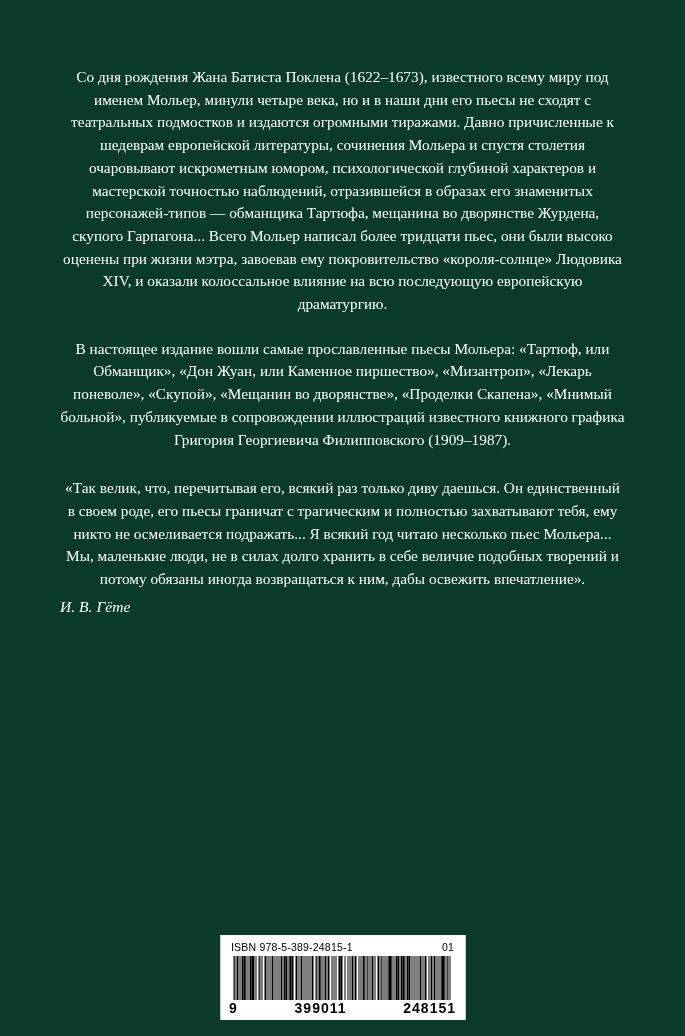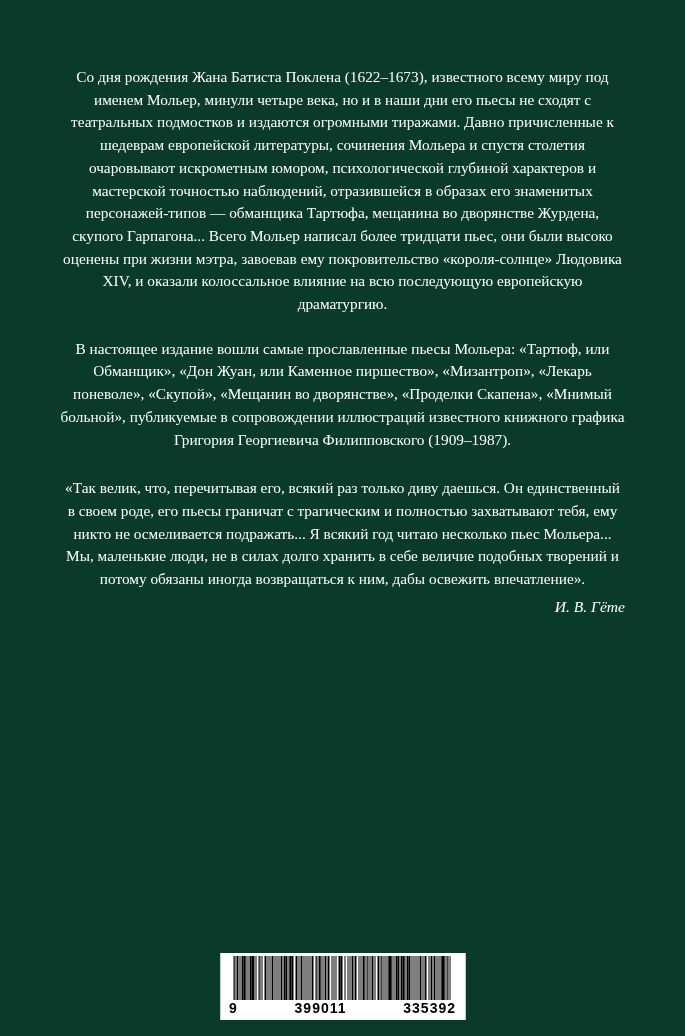--- a/index.html
+++ b/index.html
@@ -35,21 +35,21 @@
     text-align: center;
   }
   .para + .para {
     margin-top: 22px;
   }
   .para.quote {
     margin-top: 26px;
   }
   .attribution {
     margin-top: 4px;
-    text-align: right;
+    text-align: left;
     font-style: italic;
     font-size: 15.6px;
   }
   .barcode-block {
     position: absolute;
     left: 50%;
     transform: translateX(-50%);
     bottom: 16px;
     width: 245px;
     background: #ffffff;
@@ -110,20 +110,24 @@
 <div class="cover">
 
   <div class="blurb">
     <p class="para">Со дня рождения Жана Батиста Поклена (1622–1673), известного всему миру под именем Мольер, минули четыре века, но и в наши дни его пьесы не сходят с театральных подмостков и издаются огромными тиражами. Давно причисленные к шедеврам европейской литературы, сочинения Мольера и спустя столетия очаровывают искрометным юмором, психологической глубиной характеров и мастерской точностью наблюдений, отразившейся в образах его знаменитых персонажей-типов — обманщика Тартюфа, мещанина во дворянстве Журдена, скупого Гарпагона... Всего Мольер написал более тридцати пьес, они были высоко оценены при жизни мэтра, завоевав ему покровительство «короля-солнце» Людовика XIV, и оказали колоссальное влияние на всю последующую европейскую драматургию.</p>
     <p class="para">В настоящее издание вошли самые прославленные пьесы Мольера: «Тартюф, или Обманщик», «Дон Жуан, или Каменное пиршество», «Мизантроп», «Лекарь поневоле», «Скупой», «Мещанин во дворянстве», «Проделки Скапена», «Мнимый больной», публикуемые в сопровождении иллюстраций известного книжного графика Григория Георгиевича Филипповского (1909–1987).</p>
     <p class="para quote">«Так велик, что, перечитывая его, всякий раз только диву даешься. Он единственный в своем роде, его пьесы граничат с трагическим и полностью захватывают тебя, ему никто не осмеливается подражать... Я всякий год читаю несколько пьес Мольера... Мы, маленькие люди, не в силах долго хранить в себе величие подобных творений и потому обязаны иногда возвращаться к ним, дабы освежить впечатление».</p>
     <p class="attribution">И. В. Гёте</p>
   </div>
 
   <div class="barcode-block">
+    <div class="isbn-row">
+      <span>ISBN 978-5-389-24815-1</span>
+      <span>01</span>
+    </div>
     <div class="bars" id="bars">
         <span class="bar" style="width: 1px;"></span>
         <span style="width: 1px; height: 100%; background: transparent;"></span>
         <span class="bar" style="width: 1px;"></span>
         <span style="width: 2px; height: 100%; background: transparent;"></span>
         <span class="bar" style="width: 3px;"></span>
         <span style="width: 1px; height: 100%; background: transparent;"></span>
         <span class="bar" style="width: 1px;"></span>
         <span style="width: 2px; height: 100%; background: transparent;"></span>
         <span class="bar" style="width: 2px;"></span>
@@ -305,17 +309,17 @@
         <span class="bar" style="width: 1px;"></span>
         <span style="width: 1px; height: 100%; background: transparent;"></span>
         <span class="bar" style="width: 2px;"></span>
         <span style="width: 1px; height: 100%; background: transparent;"></span>
         <span class="bar" style="width: 1px;"></span>
         <span style="width: 2px; height: 100%; background: transparent;"></span>
       </div>
     <div class="digits">
       <span class="grp">9</span>
       <span class="grp">399011</span>
-      <span class="grp">335392</span>
+      <span class="grp">248151</span>
     </div>
   </div>
 
 </div>
 
 </body></html>

